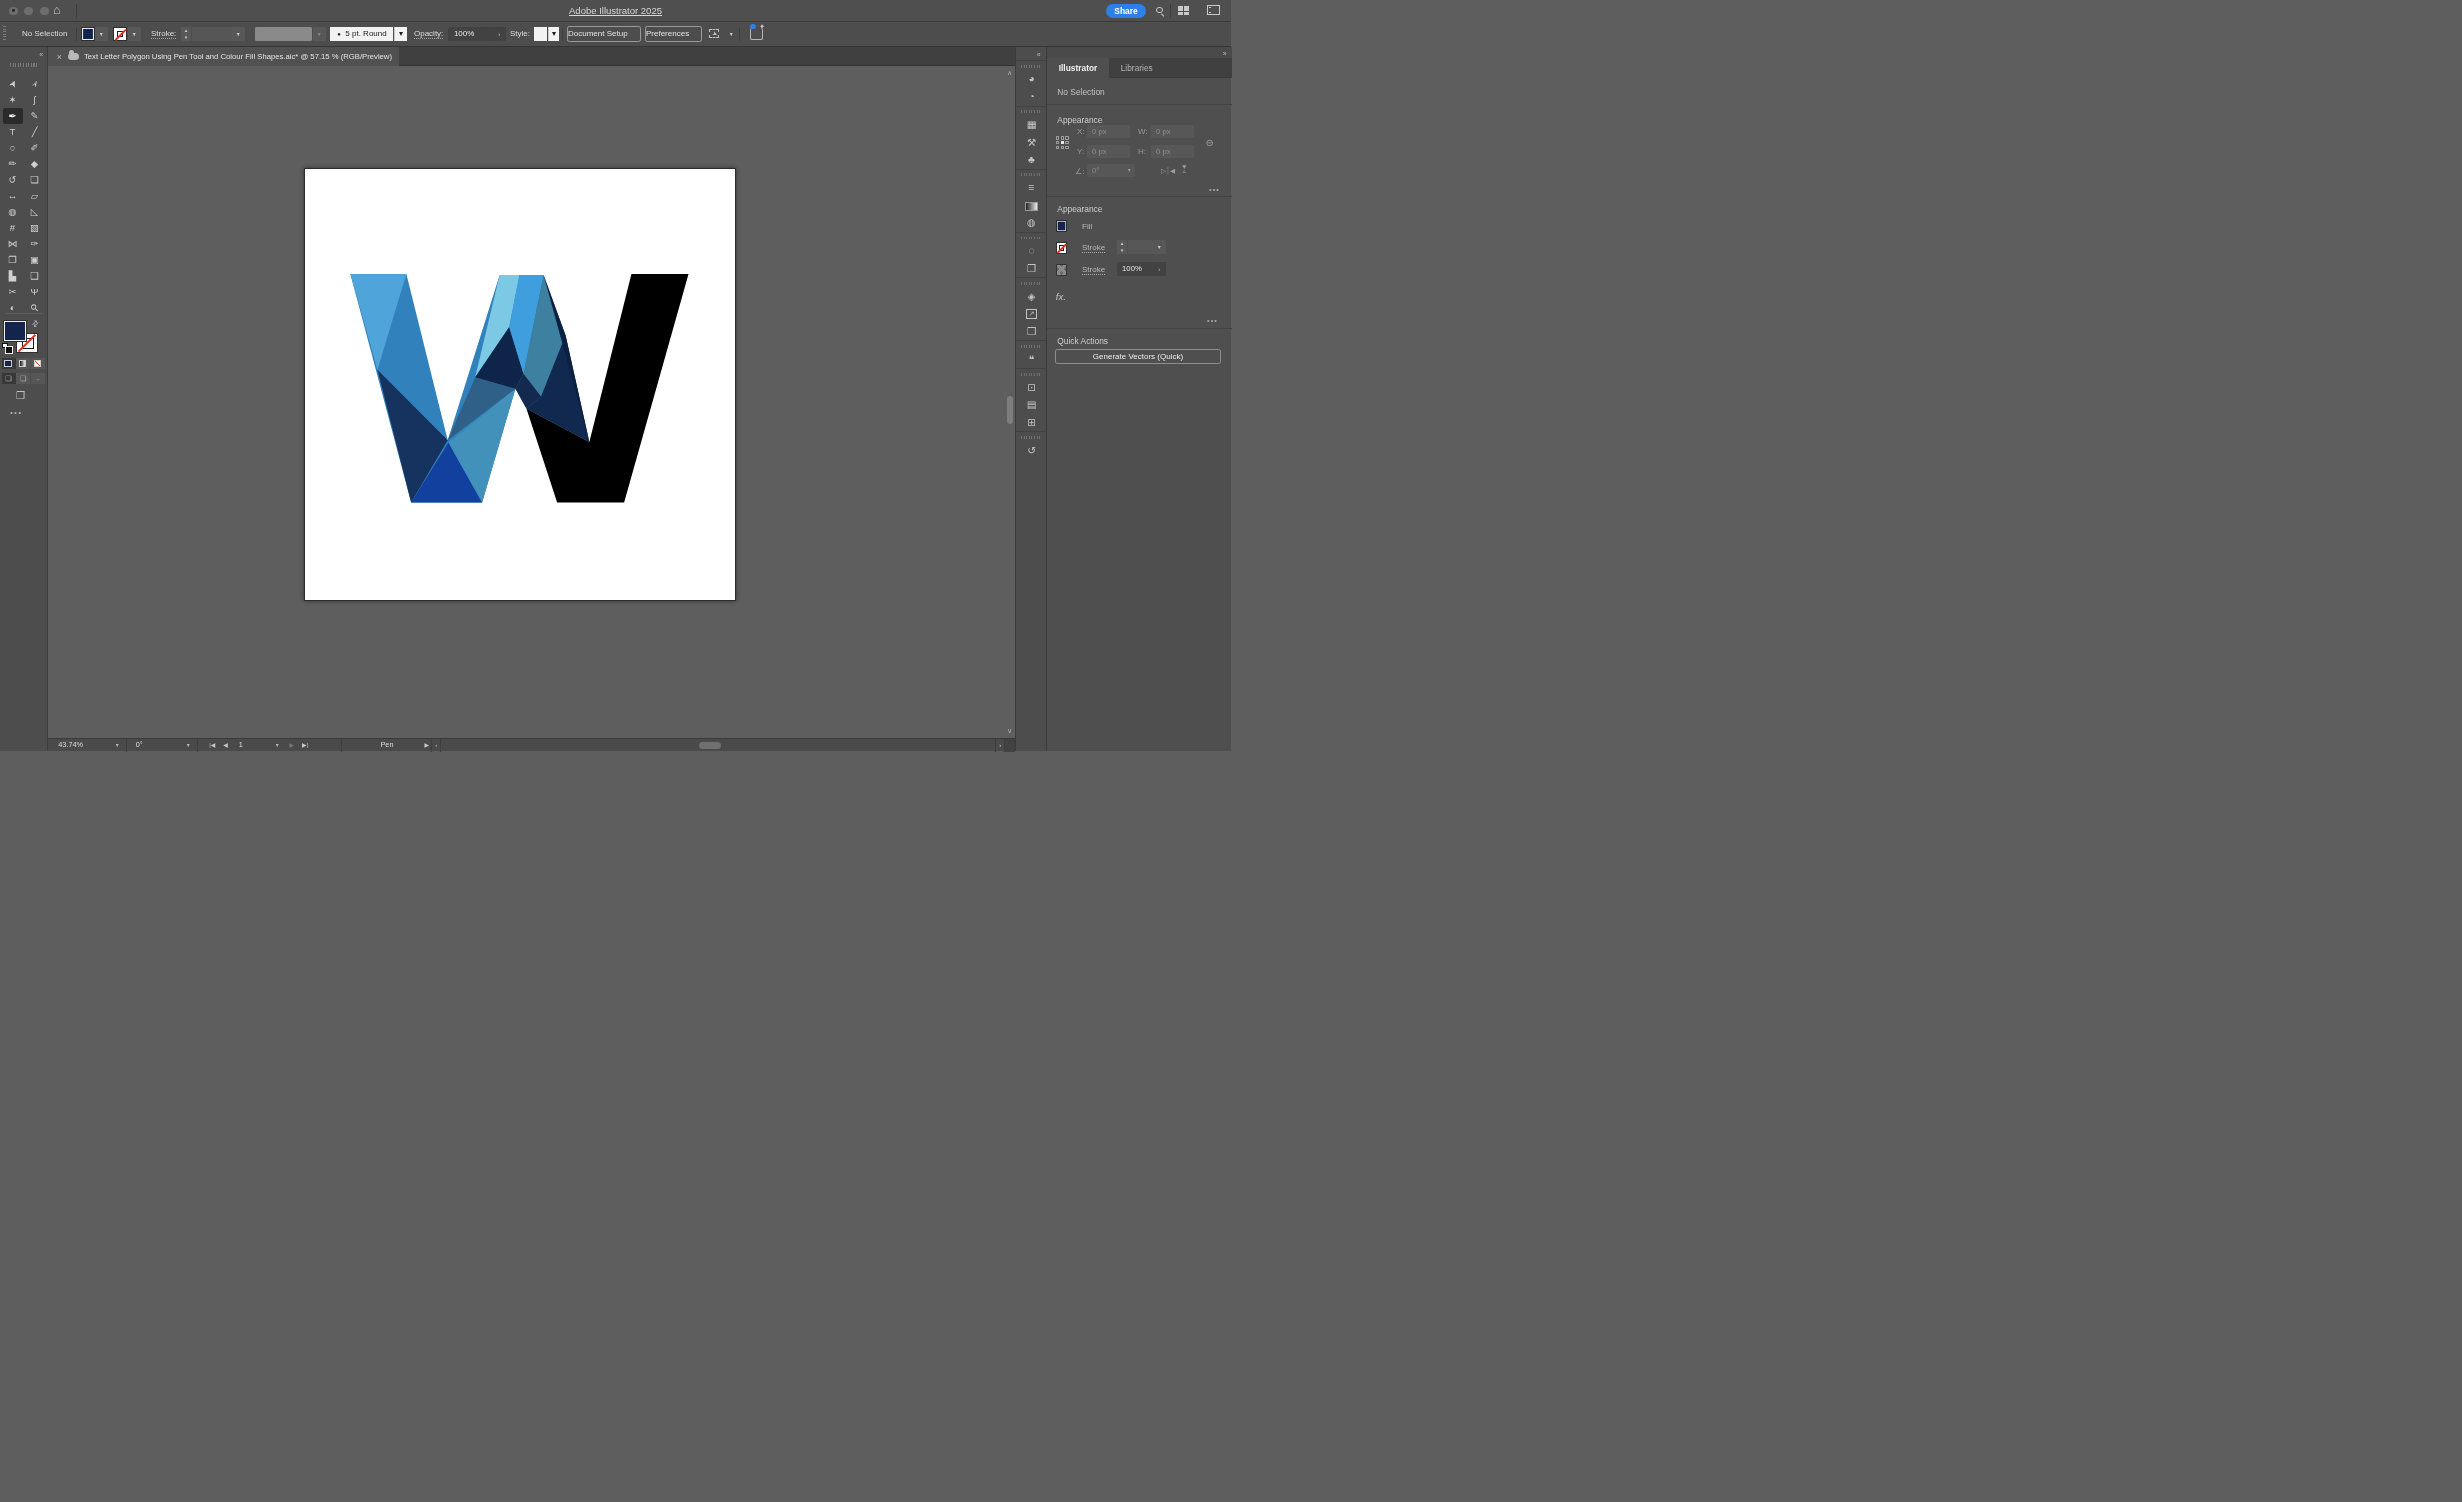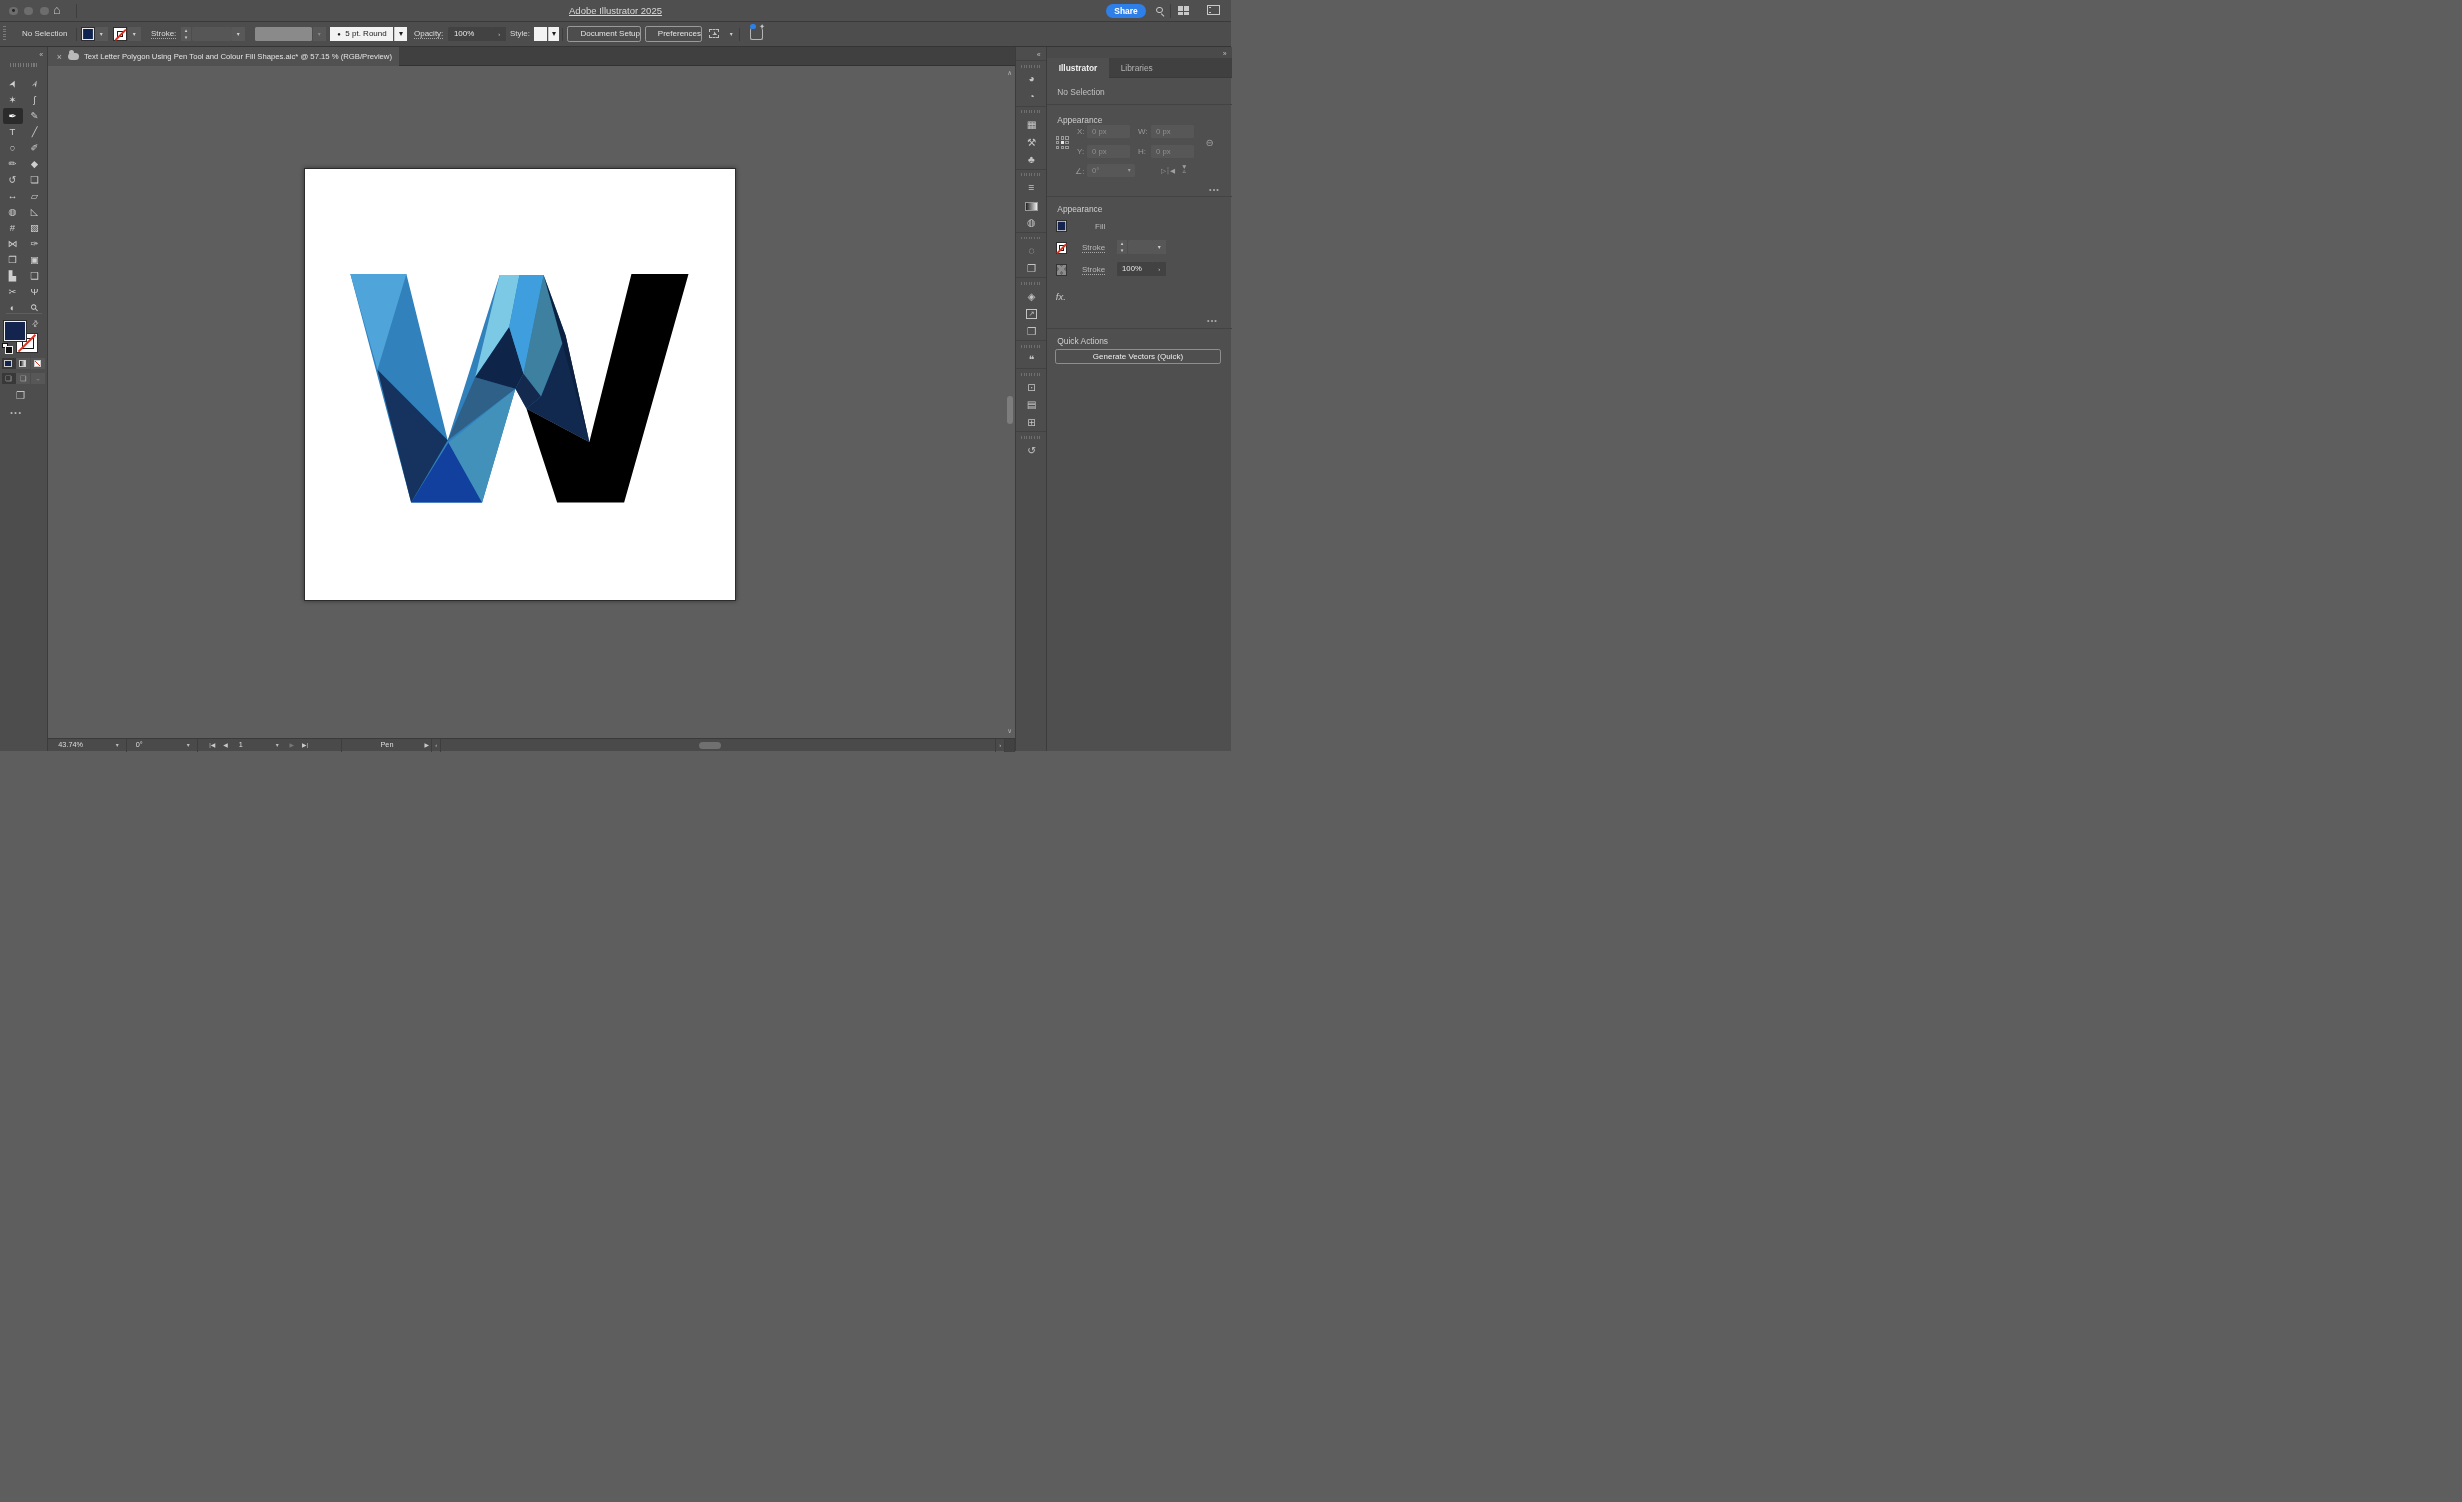--- a/index.html
+++ b/index.html
@@ -40,21 +40,21 @@
   .sw-none::after { content:""; position:absolute; left:-1.5px; right:-1.5px; top:5.9px; height:1.8px;
     background:#e0301e; transform:rotate(-45deg); }
   .dd-chip { position:absolute; top:5.1px; width:12.5px; height:14px; background:#585858; color:#ccc;
     font-size:5.9px; text-align:center; line-height:14px; }
   .stepper { position:absolute; top:5.1px; width:10.3px; height:14px; background:#585858; color:#ccc;
     font-size:5.1px; text-align:center; line-height:6.6px; }
   .field-dark { position:absolute; top:5.1px; height:14px; background:#565656; border-radius:1.5px; }
   .pill-white { position:absolute; top:5.1px; height:14px; background:#f2f2f2; color:#1a1a1a;
     font-size:8px; line-height:14px; }
   .cb-btn { position:absolute; top:4.4px; height:15.4px; border:0.7px solid #9a9a9a; border-radius:2.2px;
-    color:#e4e4e4; font-size:8px; text-align:right; line-height:14px; background:transparent; }
+    color:#e4e4e4; font-size:8px; text-align:left; line-height:14px; background:transparent; }
   #gen-ic { position:absolute; left:750px; top:5.9px; width:13.2px; height:12.5px; border:1.5px solid #b5b5b5;
     border-top:none; border-radius:2.2px; }
   #gen-ic .b { position:absolute; left:-0.7px; top:-4.4px; width:5.9px; height:5.9px; border-radius:50%; background:#2f7fe8; }
   #gen-ic .s { position:absolute; right:-2.9px; top:-5.9px; color:#c9c9c9; font-size:7.3px; }
   #selsim-ic { position:absolute; left:709px; top:6.6px; width:9.5px; height:9.5px; border:1.1px dashed #c0c0c0; }
   #selsim-ic::after { content:"➤"; position:absolute; left:1.5px; top:0.7px; font-size:6.6px; color:#c0c0c0;
     display:inline-block; transform:rotate(25deg); }
 
   
   #toolbar { position:absolute; left:0; top:47px; width:48px; height:704px; background:#4d4d4d;
@@ -421,21 +421,21 @@
     <span style="float:right; margin-right:4.4px; color:#9a9a9a; font-size:5.9px">▾</span>
   </div>
   <div class="flip-ic" style="left:114px; top:120px">▷┆◀</div>
   <div class="flip-ic" style="left:134px; top:118px; line-height:4.4px; text-align:center">▼<br>▵</div>
   <div id="chain-ic">⊘</div>
   <div class="p-more" style="left:162px; top:138px">•••</div>
   <div class="p-divider" style="top:149px"></div>
 
   <div class="p-title" style="top:157px">Appearance</div>
   <div class="ap-sw ap-fill" style="top:173px"></div>
-  <div class="p-label" style="left:48px; top:175px">Fill</div>
+  <div class="p-label" style="left:35px; top:175px">Fill</div>
   <div class="ap-sw ap-none" style="top:195px"></div>
   <div class="p-label dotted-u" style="left:35px; top:196px">Stroke</div>
   <div class="stepper" style="left:70px; top:193px; position:absolute; height:14px">▴<br>▾</div>
   <div class="p-field" style="left:81px; top:193px; width:25px; height:14px"></div>
   <div class="dd-chip" style="left:106px; top:193px; position:absolute; height:14px; line-height:14px; background:#575757">▾</div>
   <div class="ap-sw ap-checker" style="top:217px"></div>
   <div class="p-label dotted-u" style="left:35px; top:218px">Stroke</div>
   <div class="p-field" style="left:70px; top:215px; width:36px; height:14px; background:#424242; color:#e8e8e8">100%</div>
   <div class="dd-chip" style="left:106px; top:215px; position:absolute; height:14px; line-height:14px; background:#424242">›</div>
   <div id="fx-lbl">fx.</div>

